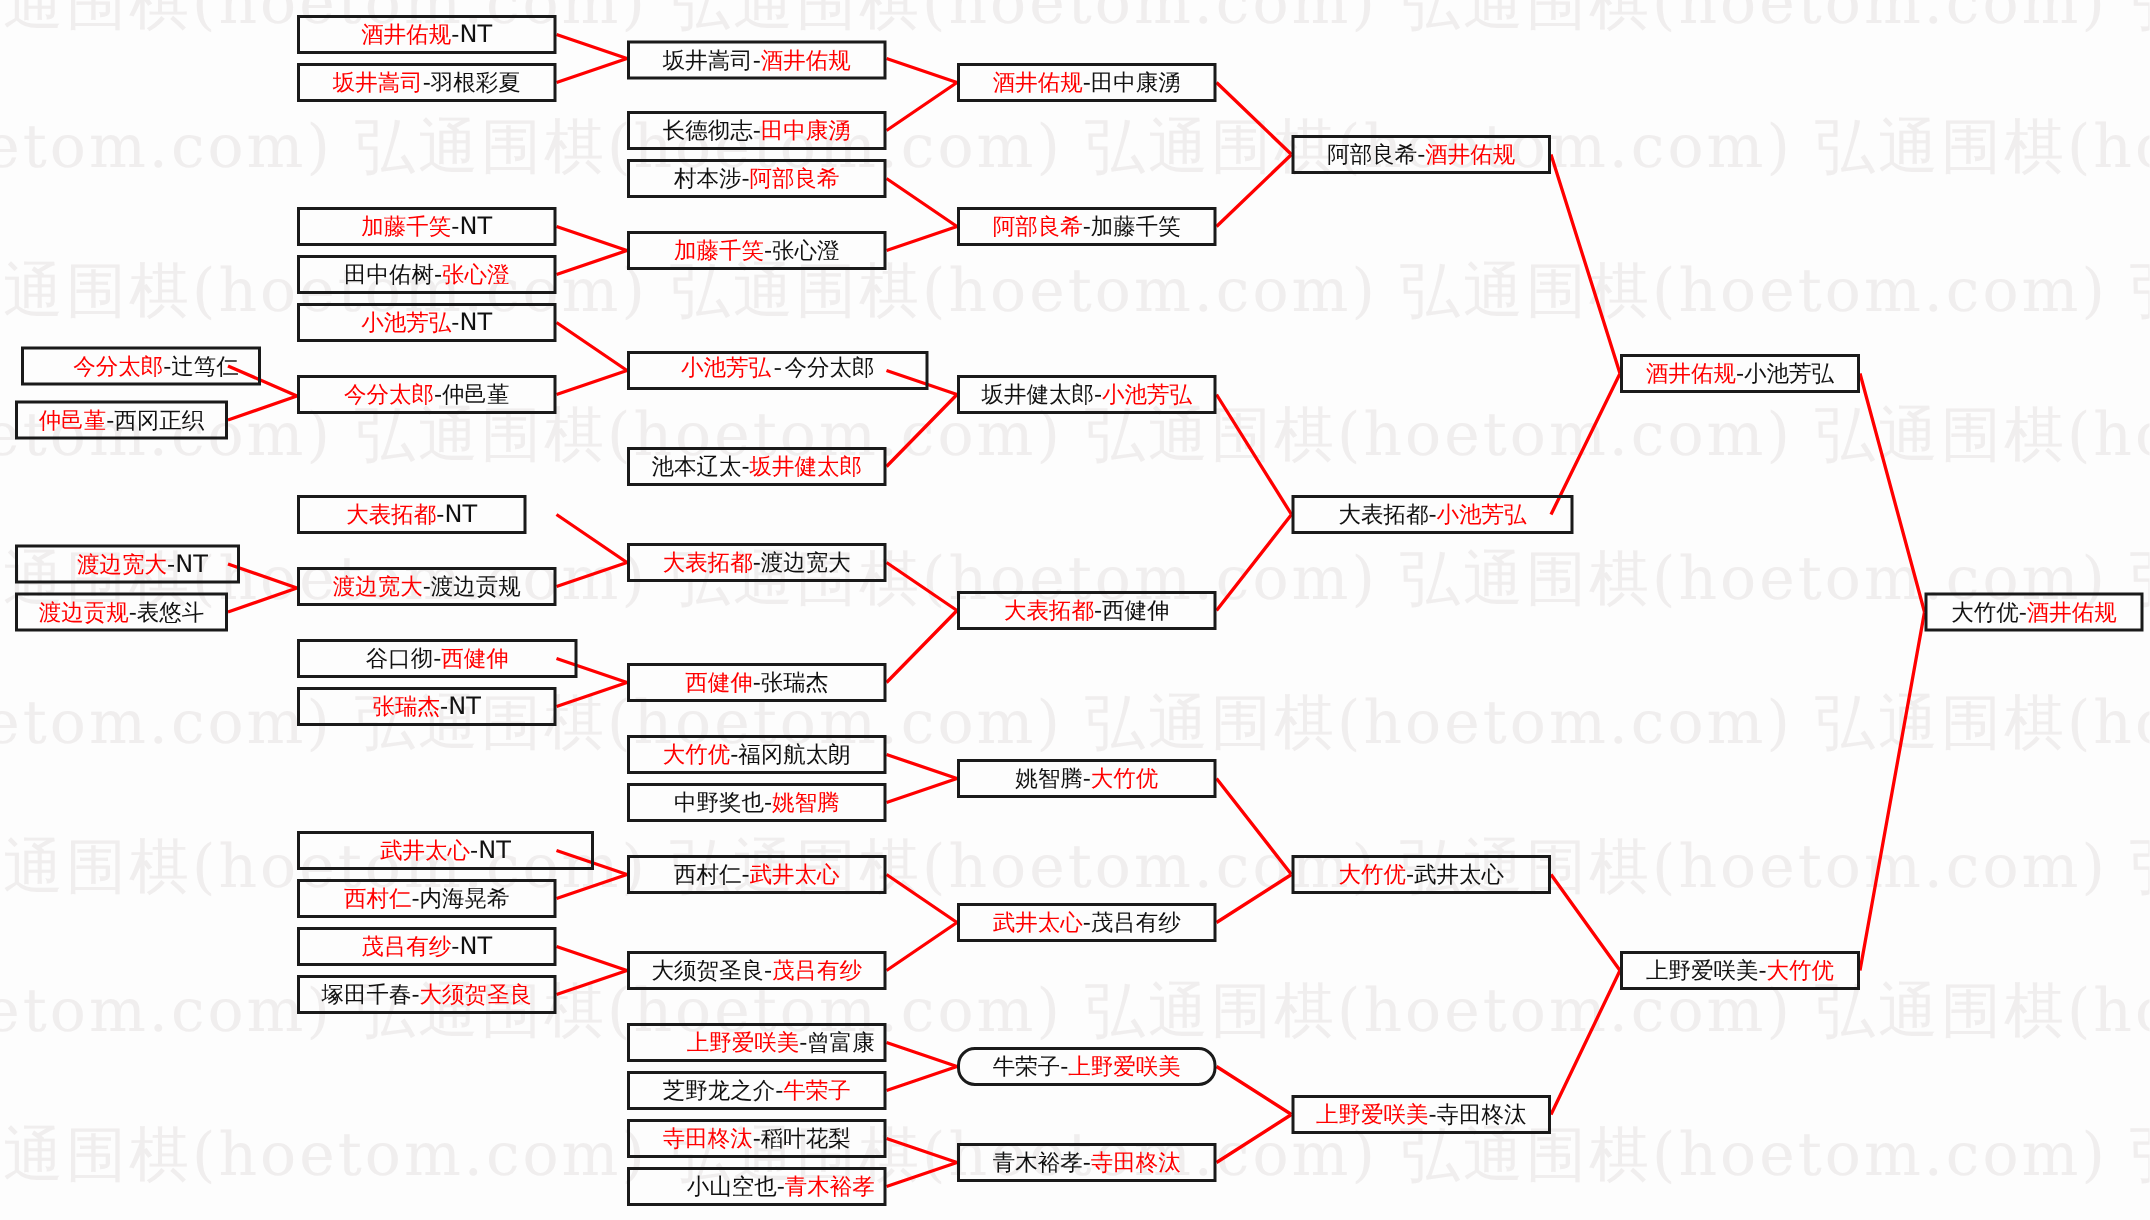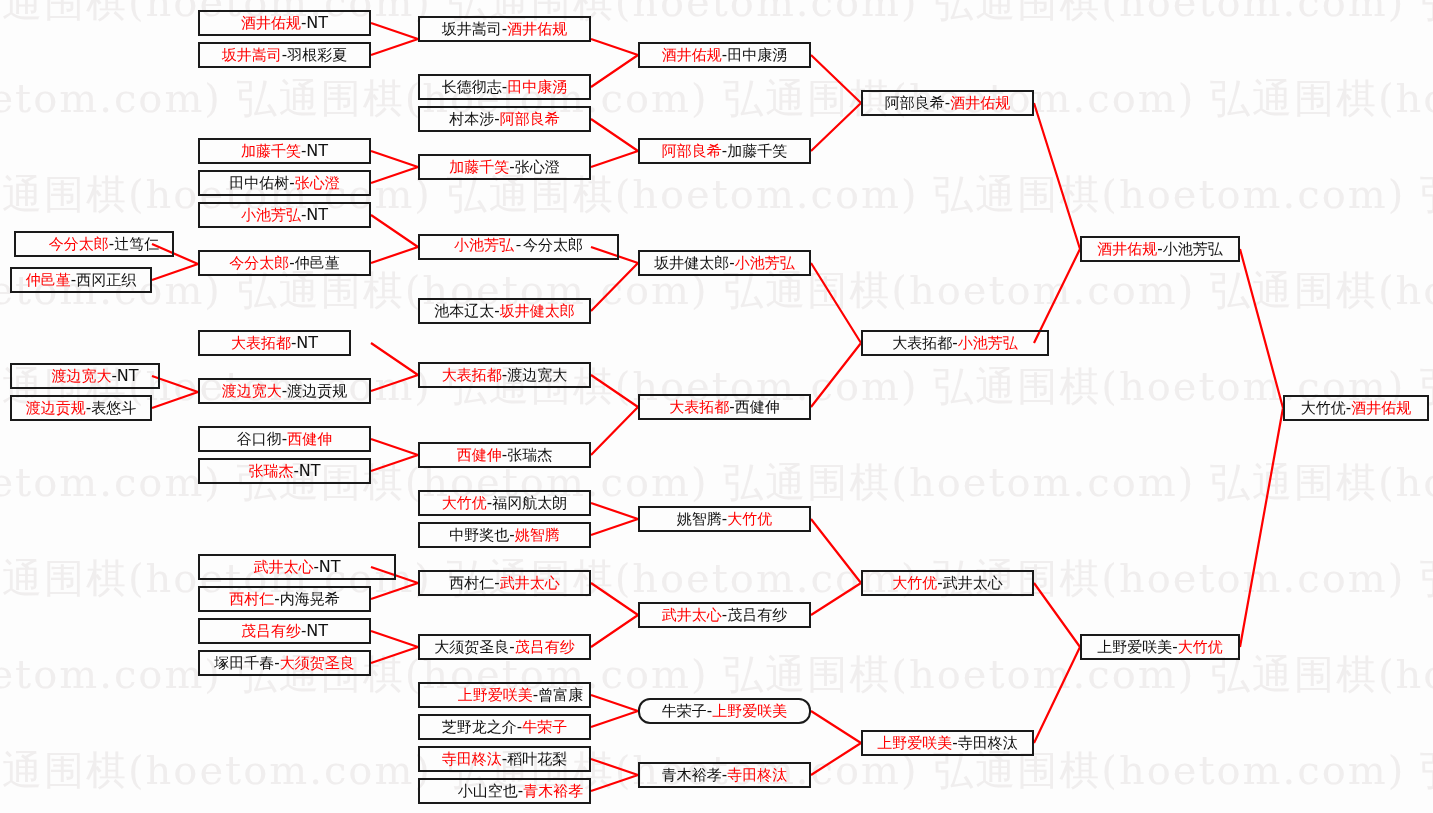--- a/index.html
+++ b/index.html
@@ -103,27 +103,27 @@
       <div class="match" style="left: 10px; top: 363px; width: 150px; padding-left: 20px;"><span class="w">渡边宽大</span><span class="sep">-</span><span class="nt">NT</span></div>
       <div class="match" style="left: 10px; top: 395px; width: 142px;"><span class="w">渡边贡规</span><span class="sep">-</span><span class="l">表悠斗</span></div>
       <div class="match" style="left: 198px; top: 10px; width: 173px;"><span class="w">酒井佑规</span><span class="sep">-</span><span class="nt">NT</span></div>
       <div class="match" style="left: 198px; top: 42px; width: 173px;"><span class="w">坂井嵩司</span><span class="sep">-</span><span class="l">羽根彩夏</span></div>
       <div class="match" style="left: 198px; top: 138px; width: 173px;"><span class="w">加藤千笑</span><span class="sep">-</span><span class="nt">NT</span></div>
       <div class="match" style="left: 198px; top: 170px; width: 173px;"><span class="l">田中佑树</span><span class="sep">-</span><span class="w">张心澄</span></div>
       <div class="match" style="left: 198px; top: 202px; width: 173px;"><span class="w">小池芳弘</span><span class="sep">-</span><span class="nt">NT</span></div>
       <div class="match" style="left: 198px; top: 250px; width: 173px;"><span class="w">今分太郎</span><span class="sep">-</span><span class="l">仲邑堇</span></div>
       <div class="match" style="left: 198px; top: 330px; width: 153px;"><span class="w">大表拓都</span><span class="sep">-</span><span class="nt">NT</span></div>
       <div class="match" style="left: 198px; top: 378px; width: 173px;"><span class="w">渡边宽大</span><span class="sep">-</span><span class="l">渡边贡规</span></div>
-      <div class="match" style="left: 198px; top: 426px; width: 173px;"><span class="l">谷口彻</span><span class="sep">-</span><span class="w">西健伸</span></div>
+      <div class="match" style="left: 198px; top: 426px; width: 187px;"><span class="l">谷口彻</span><span class="sep">-</span><span class="w">西健伸</span></div>
       <div class="match" style="left: 198px; top: 458px; width: 173px;"><span class="w">张瑞杰</span><span class="sep">-</span><span class="nt">NT</span></div>
       <div class="match" style="left: 198px; top: 554px; width: 198px;"><span class="w">武井太心</span><span class="sep">-</span><span class="nt">NT</span></div>
       <div class="match" style="left: 198px; top: 586px; width: 173px;"><span class="w">西村仁</span><span class="sep">-</span><span class="l">内海晃希</span></div>
       <div class="match" style="left: 198px; top: 618px; width: 173px;"><span class="w">茂吕有纱</span><span class="sep">-</span><span class="nt">NT</span></div>
       <div class="match" style="left: 198px; top: 650px; width: 173px;"><span class="l">塚田千春</span><span class="sep">-</span><span class="w">大须贺圣良</span></div>
-      <div class="match" style="left: 418px; top: 16px; width: 173px;"><span class="l">坂井嵩司</span><span class="sep">-</span><span class="w">酒井佑规</span></div>
+      <div class="match" style="left: 418px; top: 27px; width: 173px;"><span class="l">坂井嵩司</span><span class="sep">-</span><span class="w">酒井佑规</span></div>
       <div class="match" style="left: 418px; top: 74px; width: 173px;"><span class="l">长德彻志</span><span class="sep">-</span><span class="w">田中康湧</span></div>
       <div class="match" style="left: 418px; top: 106px; width: 173px;"><span class="l">村本涉</span><span class="sep">-</span><span class="w">阿部良希</span></div>
       <div class="match" style="left: 418px; top: 154px; width: 173px;"><span class="w">加藤千笑</span><span class="sep">-</span><span class="l">张心澄</span></div>
       <div class="match" style="left: 418px; top: 234px; width: 201px; font-family: Liberation Mono, monospace;"><span class="w">小池芳弘</span><span class="sep">-</span><span class="l">今分太郎</span></div>
       <div class="match" style="left: 418px; top: 298px; width: 173px;"><span class="l">池本辽太</span><span class="sep">-</span><span class="w">坂井健太郎</span></div>
       <div class="match" style="left: 418px; top: 362px; width: 173px;"><span class="w">大表拓都</span><span class="sep">-</span><span class="l">渡边宽大</span></div>
       <div class="match" style="left: 418px; top: 442px; width: 173px;"><span class="w">西健伸</span><span class="sep">-</span><span class="l">张瑞杰</span></div>
       <div class="match" style="left: 418px; top: 490px; width: 173px;"><span class="w">大竹优</span><span class="sep">-</span><span class="l">福冈航太朗</span></div>
       <div class="match" style="left: 418px; top: 522px; width: 173px;"><span class="l">中野奖也</span><span class="sep">-</span><span class="w">姚智腾</span></div>
       <div class="match" style="left: 418px; top: 570px; width: 173px;"><span class="l">西村仁</span><span class="sep">-</span><span class="w">武井太心</span></div>

